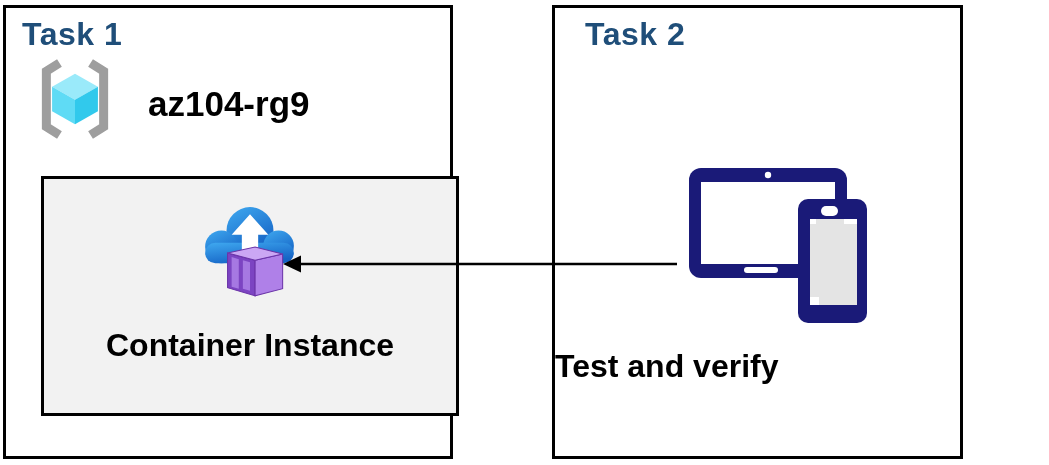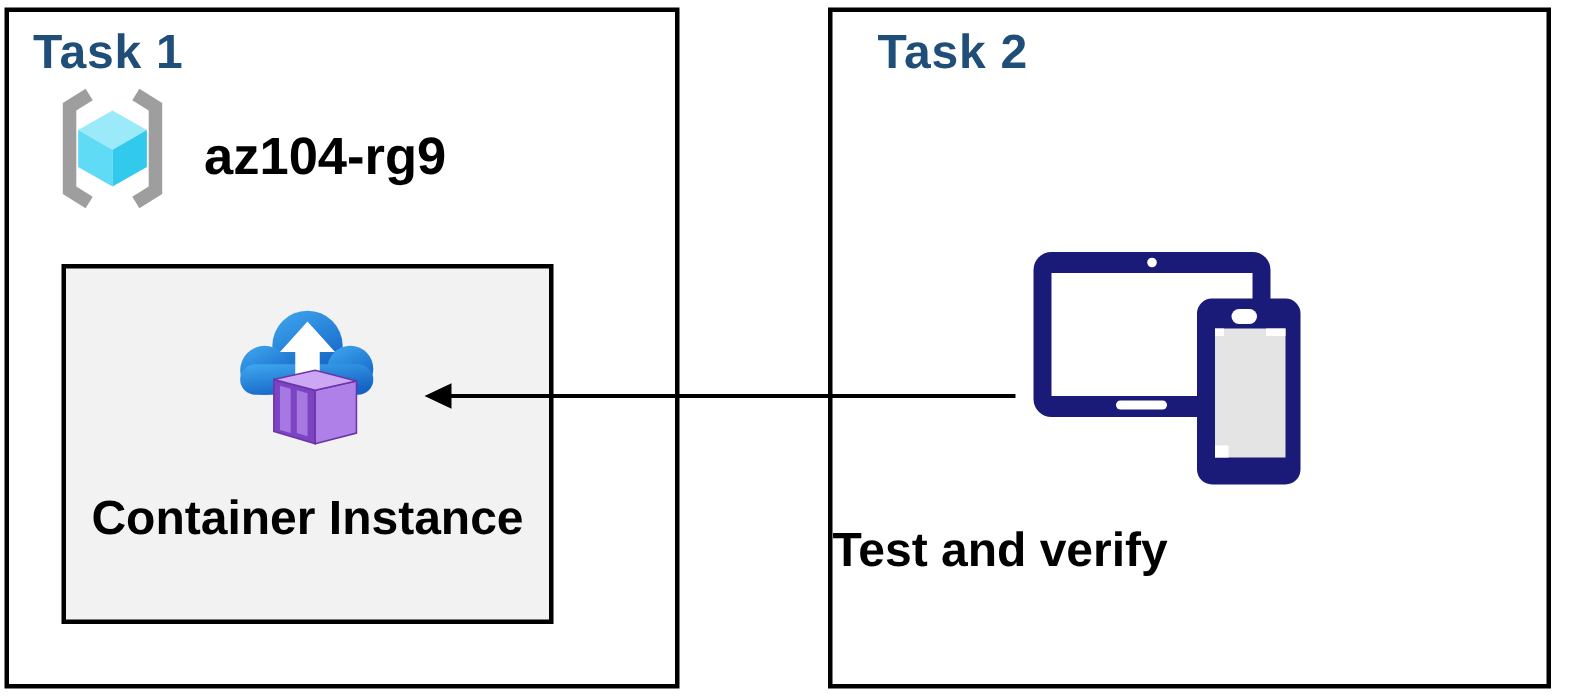--- a/index.html
+++ b/index.html
@@ -5,37 +5,37 @@
   html,body{margin:0;padding:0;background:#fff;}
   .canvas{
     position:relative;width:1049px;height:465px;background:#fff;
     font-family:Liberation Sans, sans-serif;overflow:hidden;
   }
   .panel{
     position:absolute;top:5px;height:454px;background:#fff;
     border:3px solid var(--box-border,#000);box-sizing:border-box;
   }
   #task1-panel{left:3px;width:450px;}
-  #task2-panel{left:552px;width:482px;}
+  #task2-panel{left:552px;width:411px;}
   .panel-title{
     position:absolute;top:8px;left:16px;
     font-size:32px;font-weight:bold;color:var(--heading-blue,#1F4E79);
     letter-spacing:0.5px;white-space:nowrap;
   }
   #task2-panel .panel-title{left:30px;}
   .rg-row{
     position:absolute;left:24px;top:50px;
-    display:flex;align-items:center;gap:16px;
+    display:flex;align-items:center;gap:28px;
   }
   .rg-name{
     font-size:35px;font-weight:bold;color:var(--label-black,#000);
     white-space:nowrap;padding-top:6px;
   }
   .inner-card{
-    position:absolute;left:35px;top:168px;width:328px;height:240px;
+    position:absolute;left:35px;top:168px;width:418px;height:240px;
     background:var(--inner-box-fill,#F2F2F2);
     border:3px solid var(--box-border,#000);box-sizing:border-box;
   }
   .ci-icon-wrap{position:absolute;left:50%;top:22px;transform:translateX(-50%);}
   .ci-label{
     position:absolute;left:0;right:0;top:148px;text-align:center;
     font-size:32px;font-weight:bold;color:var(--label-black,#000);white-space:nowrap;
   }
   .devices-wrap{position:absolute;left:133px;top:158px;}
   .devices-label{

